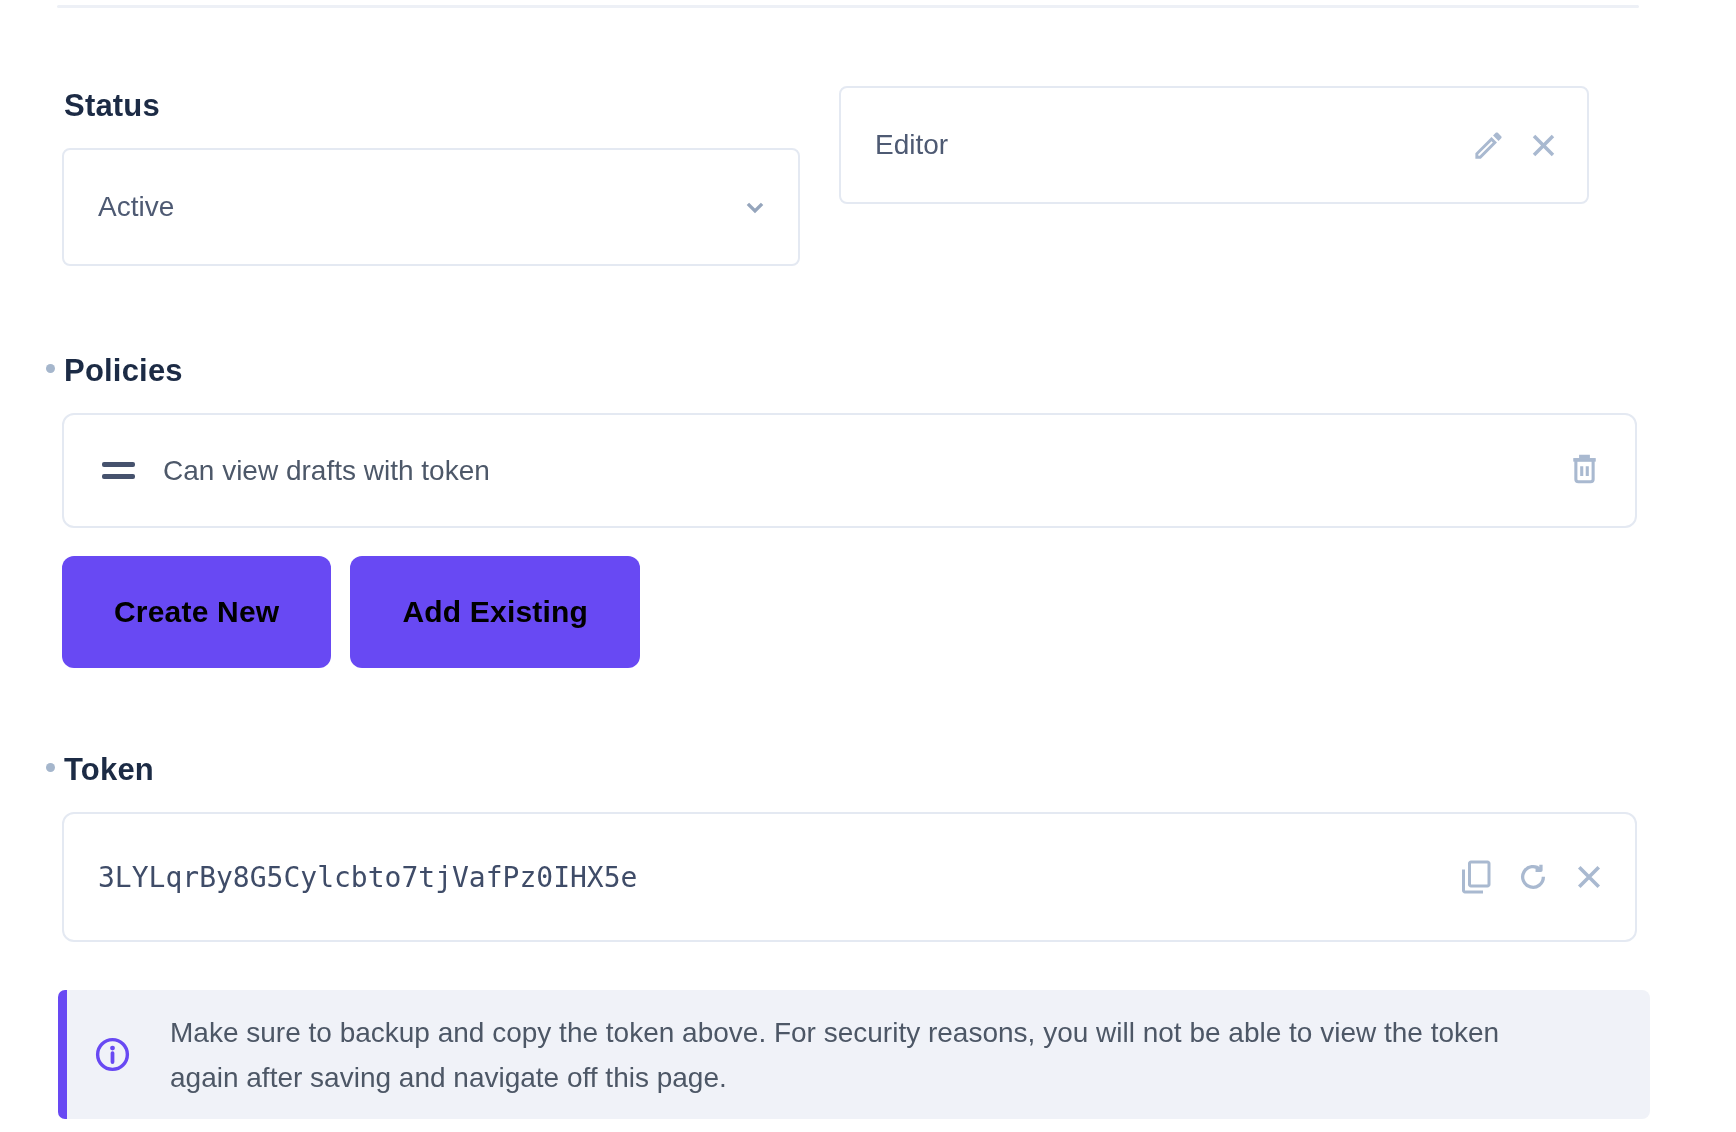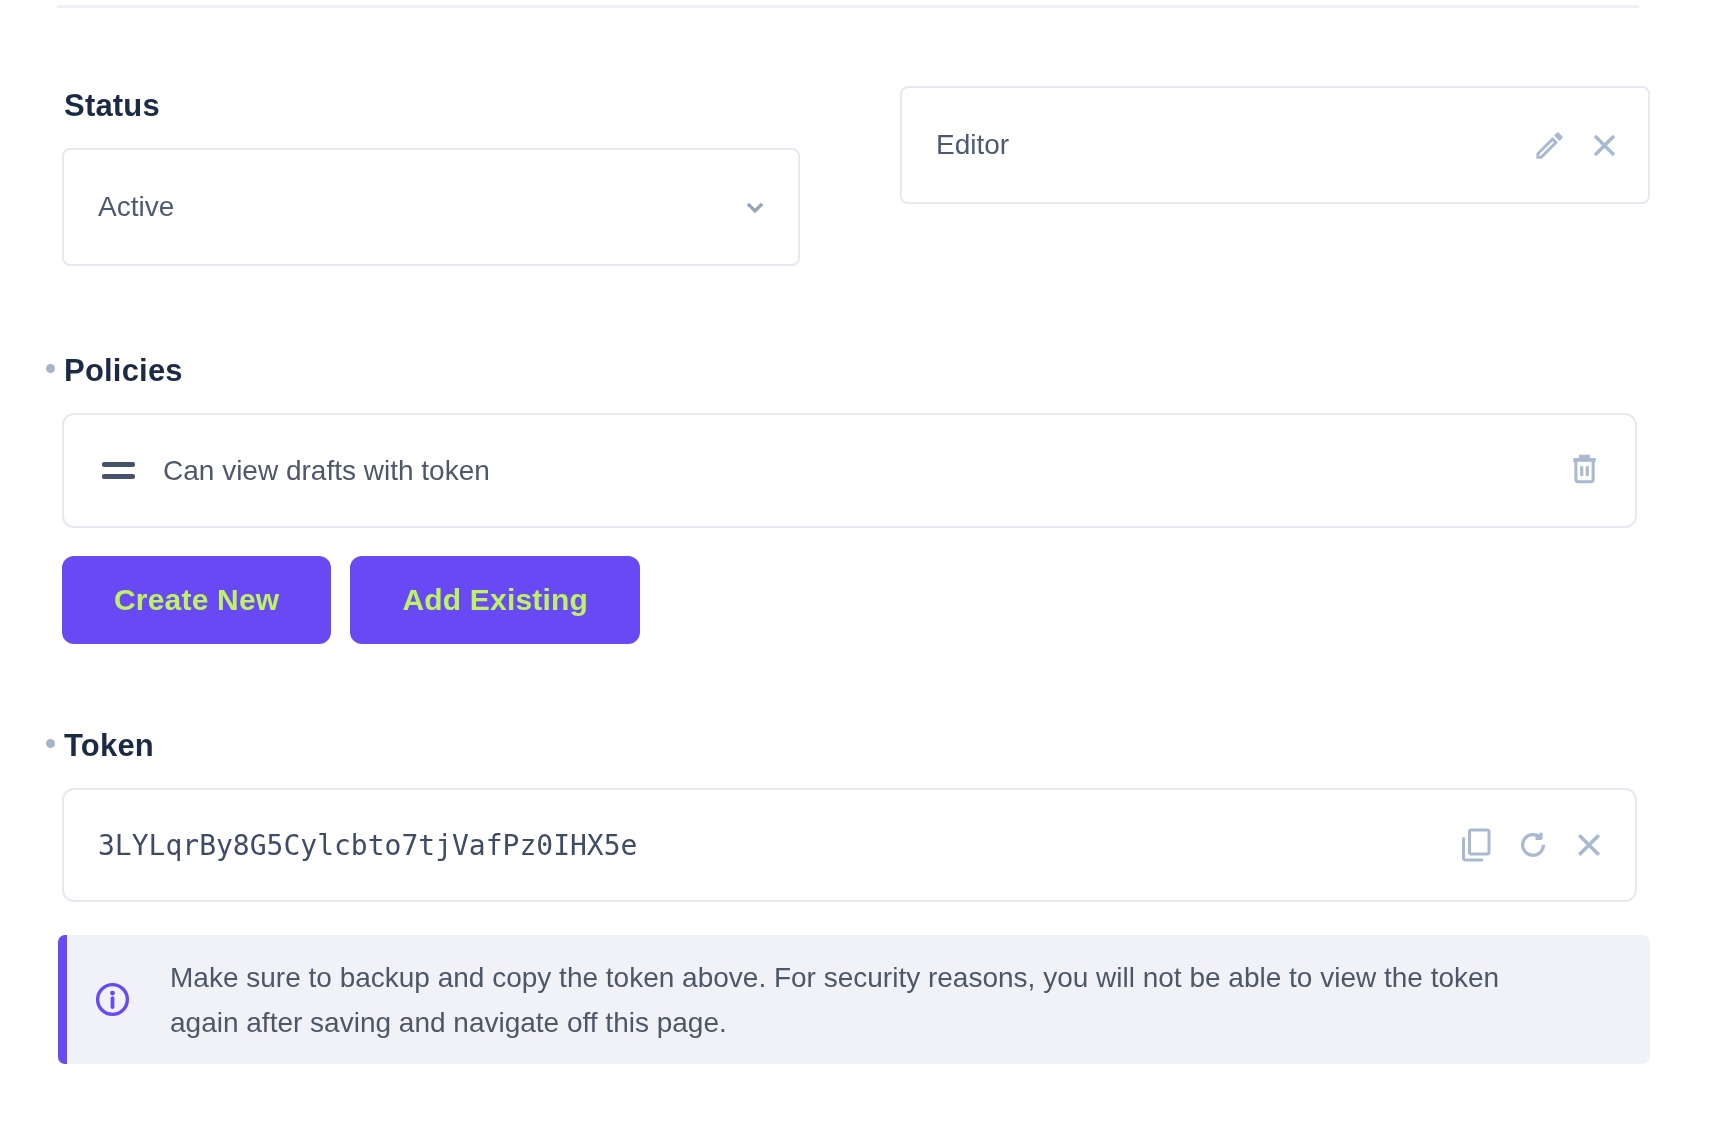--- a/index.html
+++ b/index.html
@@ -4,21 +4,21 @@
 <style>
   * { margin:0; padding:0; box-sizing:border-box; }
   html,body { width:1736px; height:1132px; background:#ffffff; overflow:hidden; }
   body { font-family:"Liberation Sans", sans-serif; color:#1c2b45; position:relative; }
 
   .top-divider { position:absolute; left:57px; top:5px; width:1582px; height:3px;
                  background:#edf0f6; border-radius:2px; }
 
   .form { position:absolute; left:62px; top:86px; width:1575px; }
 
-  .row-2col { display:grid; grid-template-columns:738px 750px; column-gap:100px; }
+  .row-2col { display:grid; grid-template-columns:738px 750px; column-gap:39px; }
 
   .field-label { position:relative; font-size:31px; font-weight:700; color:var(--label,#1c2b45);
                  height:40px; line-height:40px; margin-left:2px; margin-bottom:22px; letter-spacing:.2px; }
   .req-dot { position:absolute; left:-18px; top:13px; width:9px; height:9px; border-radius:50%;
              background:#a5b6cc; }
 
   .input-box { height:118px; background:#fff; border:2px solid var(--border,#e4e9f2);
                border-radius:8px; display:flex; align-items:center;
                padding:0 26px 0 34px; font-size:28px; color:var(--value,#4e5a73); }
   .input-box .grow { flex:1; }
@@ -29,30 +29,30 @@
 
   .section { margin-top:85px; }
 
   .policy-item { height:115px; border:2px solid var(--border,#e4e9f2); border-radius:12px;
                  display:flex; align-items:center; padding:0 32px 0 38px; background:#fff; }
   .drag-handle { width:33px; display:flex; flex-direction:column; gap:7px; cursor:grab; }
   .drag-handle i { display:block; height:5px; border-radius:2px; background:#46526d; }
   .policy-title { margin-left:28px; font-size:28px; color:#4d5869; }
 
   .btn-row { margin-top:28px; display:flex; gap:19px; }
-  .btn { height:88px; padding:0 52px; border:none; border-radius:12px;
-         background:var(--accent,#6849f3); color:#bef264; font-family:inherit;
+  .btn { height:112px; padding:0 52px; border:none; border-radius:12px;
+         background:var(--accent,#6849f3); color:#000000; font-family:inherit;
          font-size:30px; font-weight:700; letter-spacing:.2px; cursor:pointer; }
 
   .section-token { margin-top:82px; }
-  .token-box { height:114px; border:2px solid var(--border,#e4e9f2); border-radius:12px;
+  .token-box { height:130px; border:2px solid var(--border,#e4e9f2); border-radius:12px;
                display:flex; align-items:center; padding:0 28px 0 34px; background:#fff; }
   .token-value { font-family:"DejaVu Sans Mono", monospace; font-size:28px; color:#3f4c68; }
 
-  .notice { margin-top:33px; margin-left:-4px; width:1592px; height:129px; display:flex; }
+  .notice { margin-top:48px; margin-left:-4px; width:1592px; height:129px; display:flex; }
   .notice-bar { width:9px; background:var(--accent,#6849f3); border-radius:7px 0 0 7px; }
   .notice-body { flex:1; background:var(--notice-bg,#f0f2f8); border-radius:0 8px 8px 0;
                  display:flex; align-items:center; padding-left:24px; }
   .notice-text { margin-left:36px; width:1330px; font-size:28px; line-height:45px;
                  color:var(--notice-text,#4d5766); }
 </style>
 </head>
 <body>
 
 <div class="top-divider"></div>

